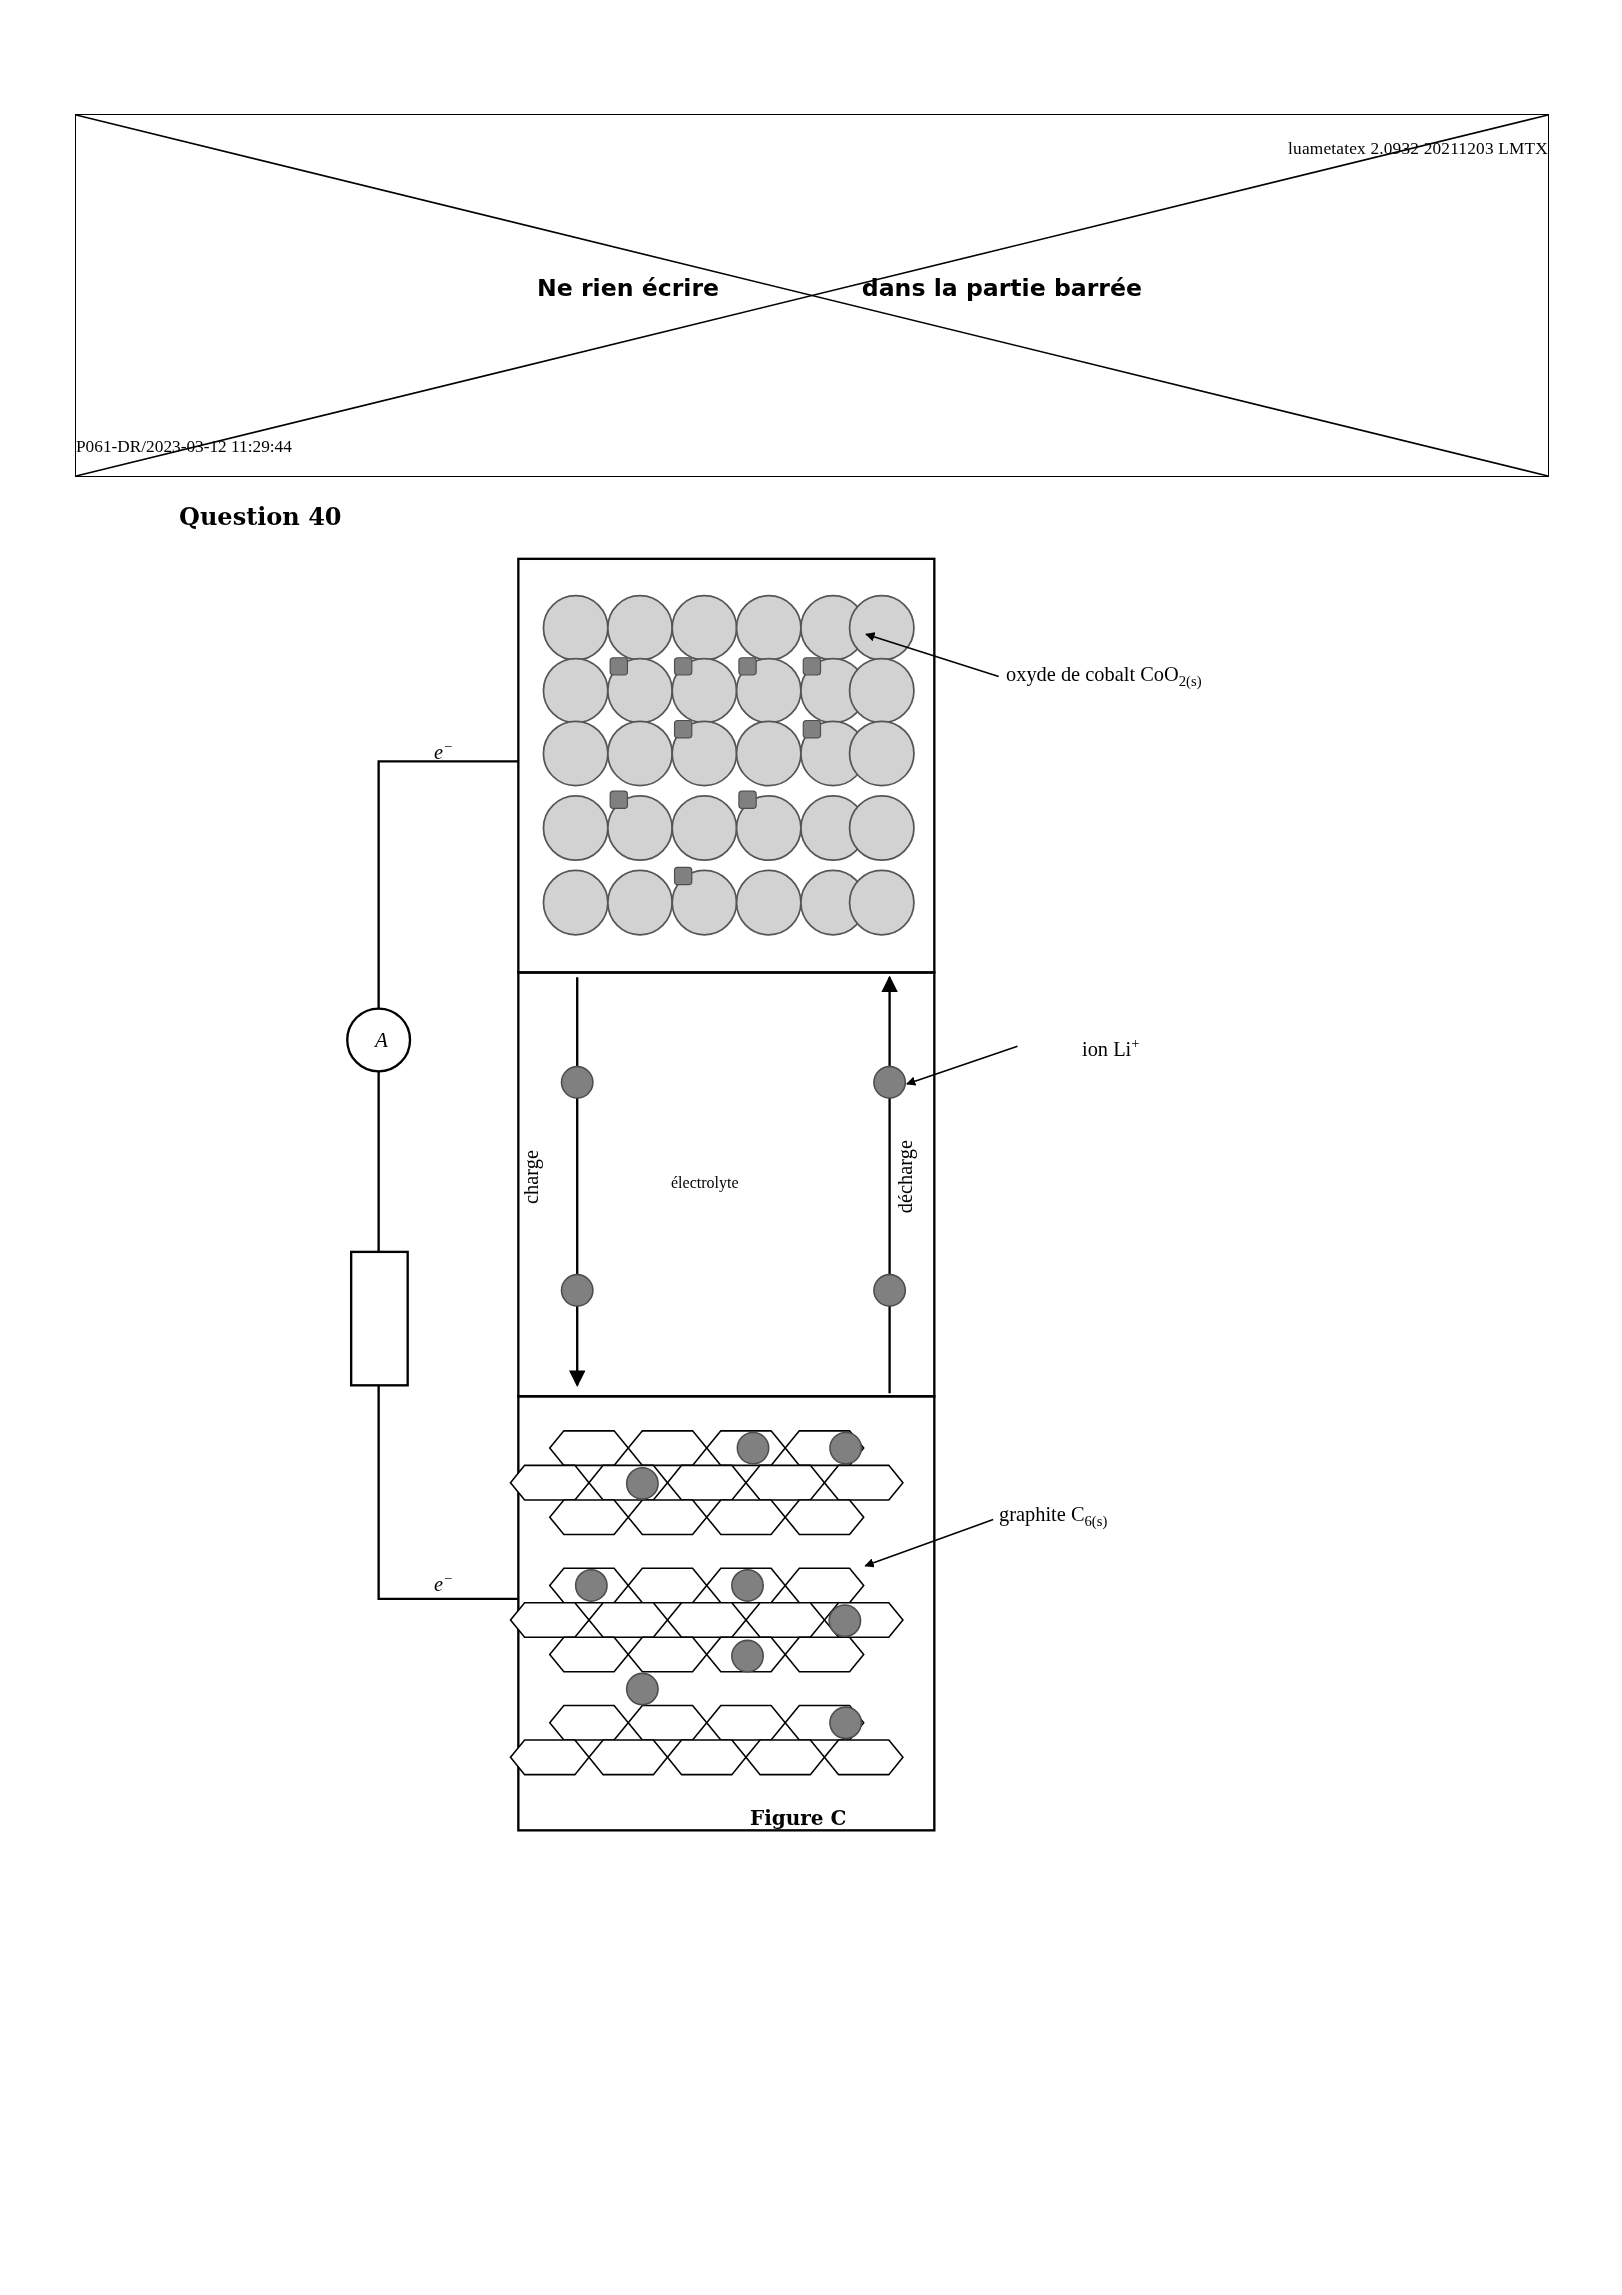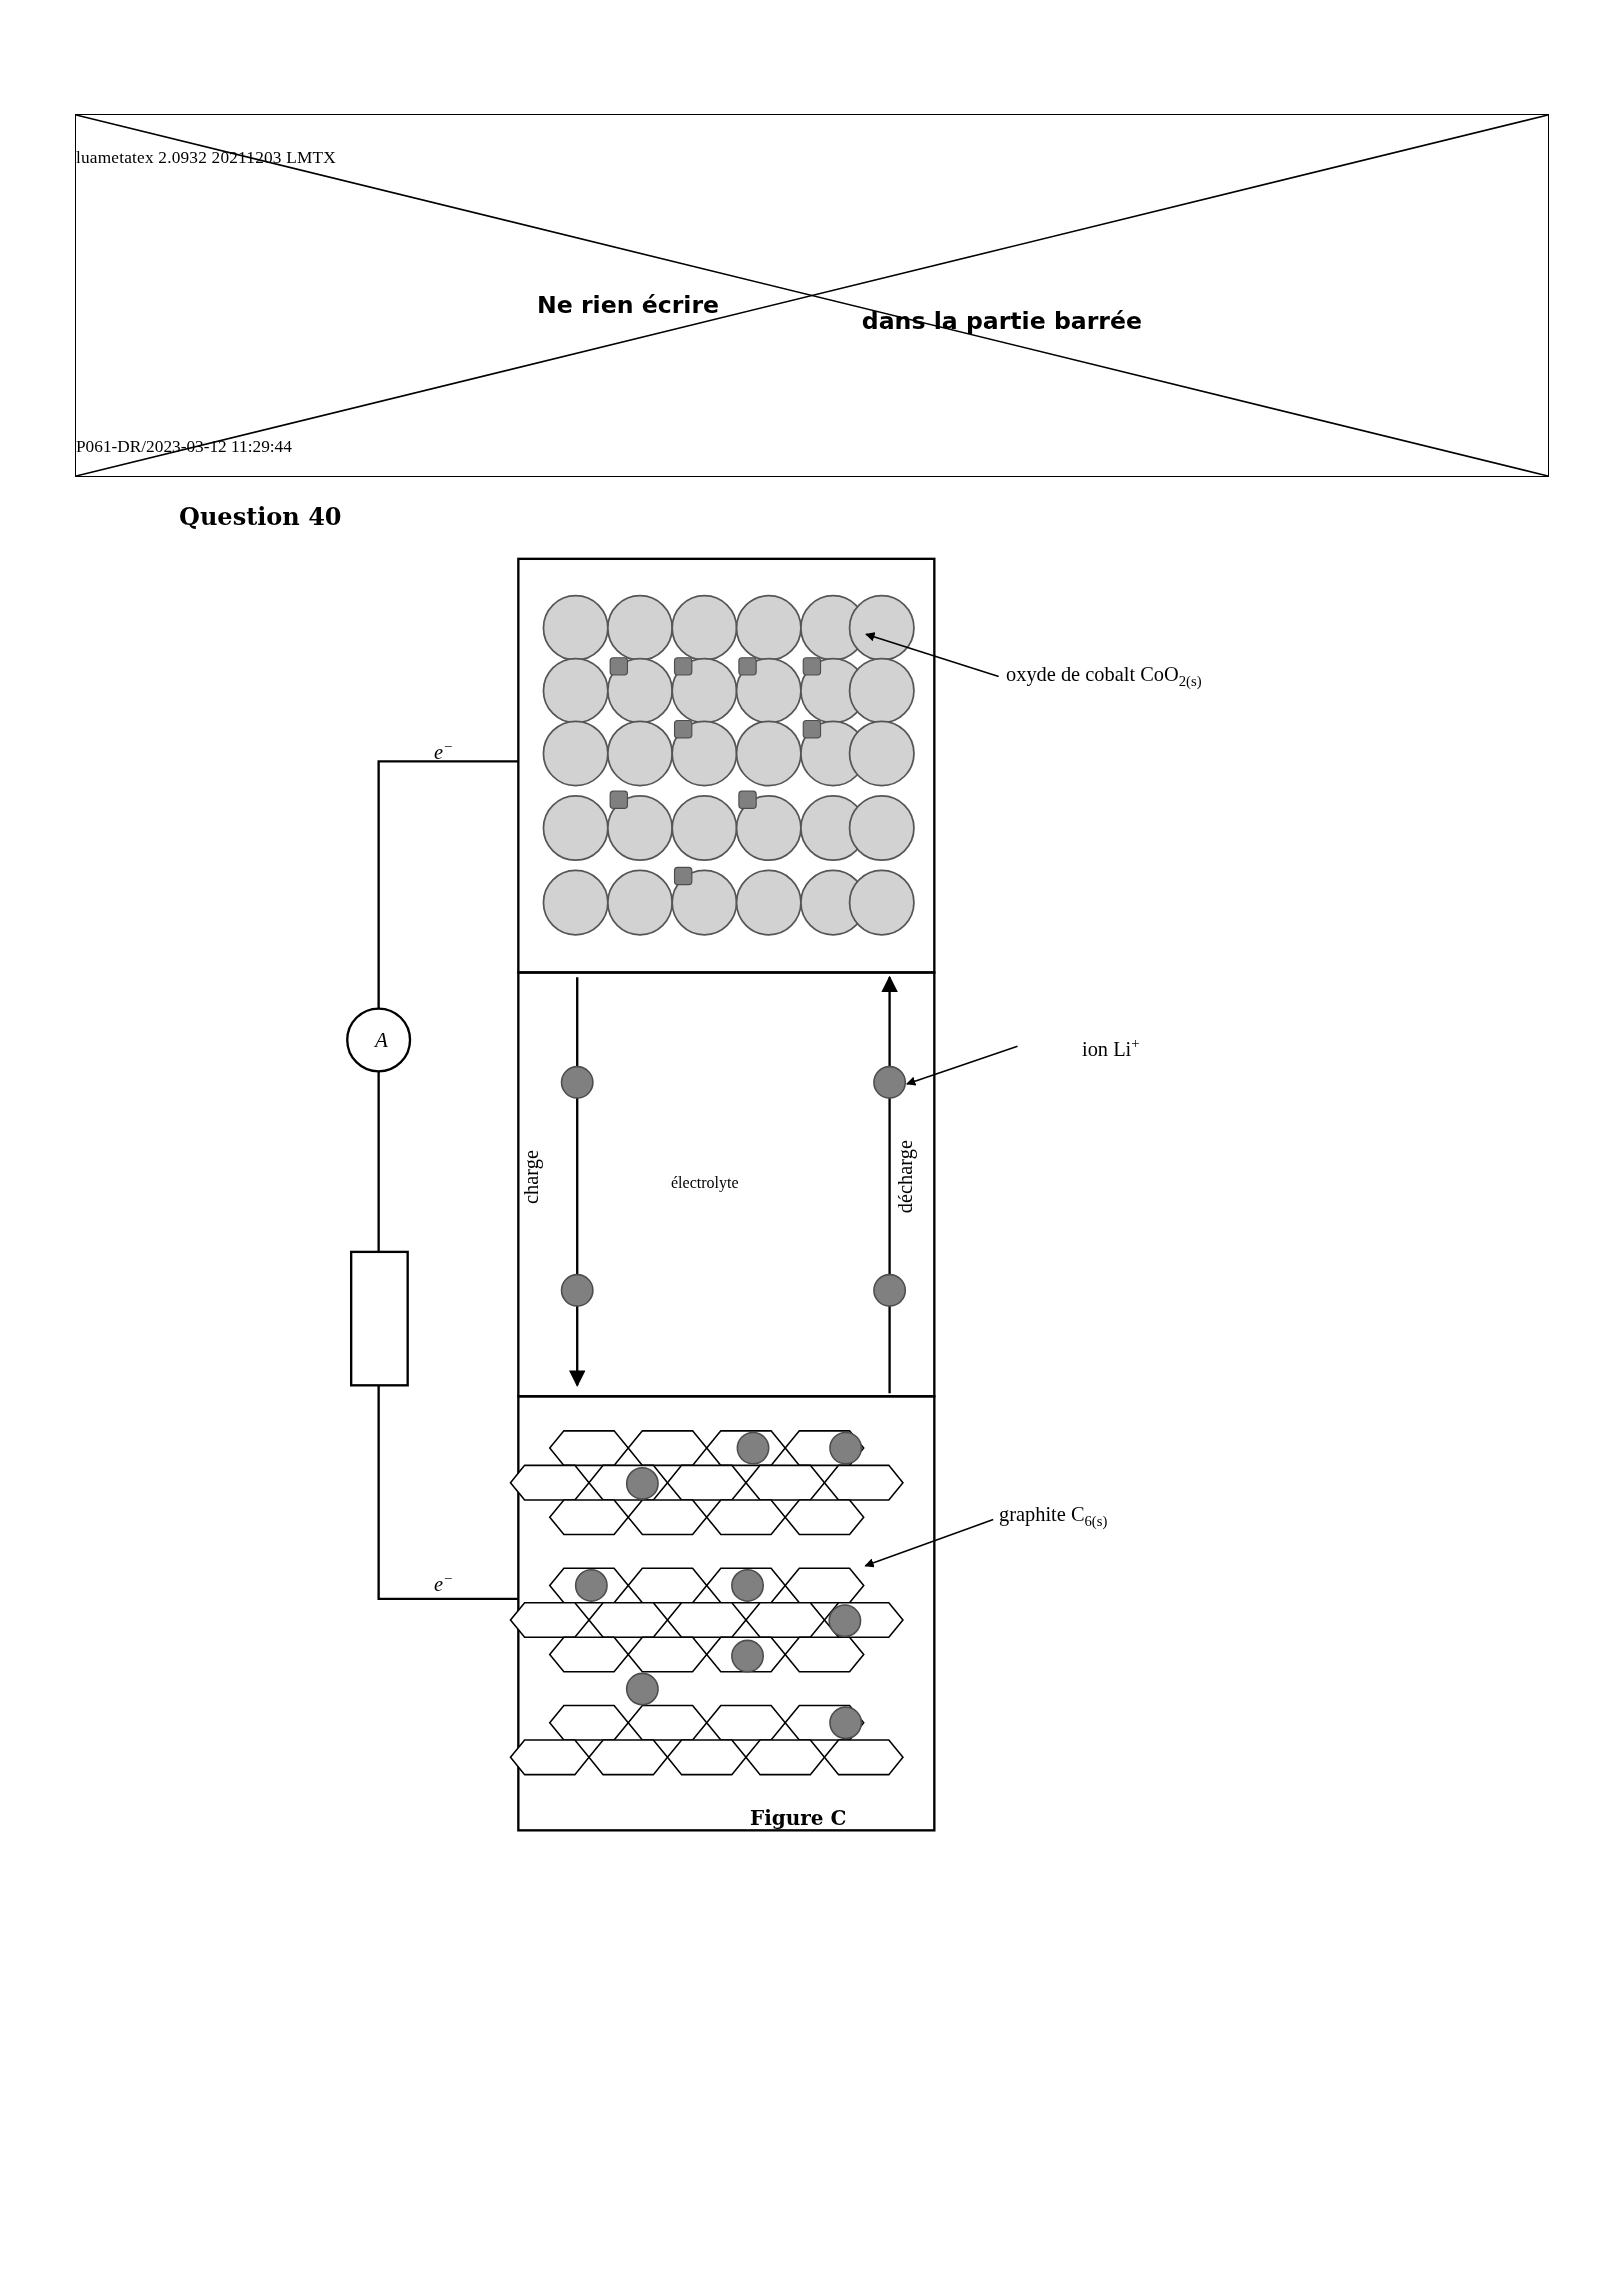--- a/index.html
+++ b/index.html
@@ -27,24 +27,24 @@
     box-sizing: border-box;
   }
   #barred-box svg {
     position: absolute;
     left: 0; top: 0;
     width: 100%;
     height: 100%;
   }
   #barred-top-label {
     position: absolute;
-    top: 33px;
+    top: 24px;
     left: 0;
     width: 100%;
-    text-align: left;
+    text-align: right;
     font-size: 17.3px;
     letter-spacing: 0.2px;
   }
   #barred-bottom-label {
     position: absolute;
     bottom: 19px;
     left: 0;
     width: 100%;
     text-align: left;
     font-size: 17.3px;
@@ -65,21 +65,20 @@
     width: 377px;
     text-align: left;
     padding-left: 102px;
     box-sizing: border-box;
   }
   .barred-mid-right {
     width: 377px;
     text-align: right;
     padding-right: 47px;
     box-sizing: border-box;
-    margin-top: 33px;
   }
 
   
   #question-title {
     position: absolute;
     left: 179px;
     top: 502px;
     font-family: "DejaVu Serif", serif;
     font-weight: bold;
     font-size: 24px;

